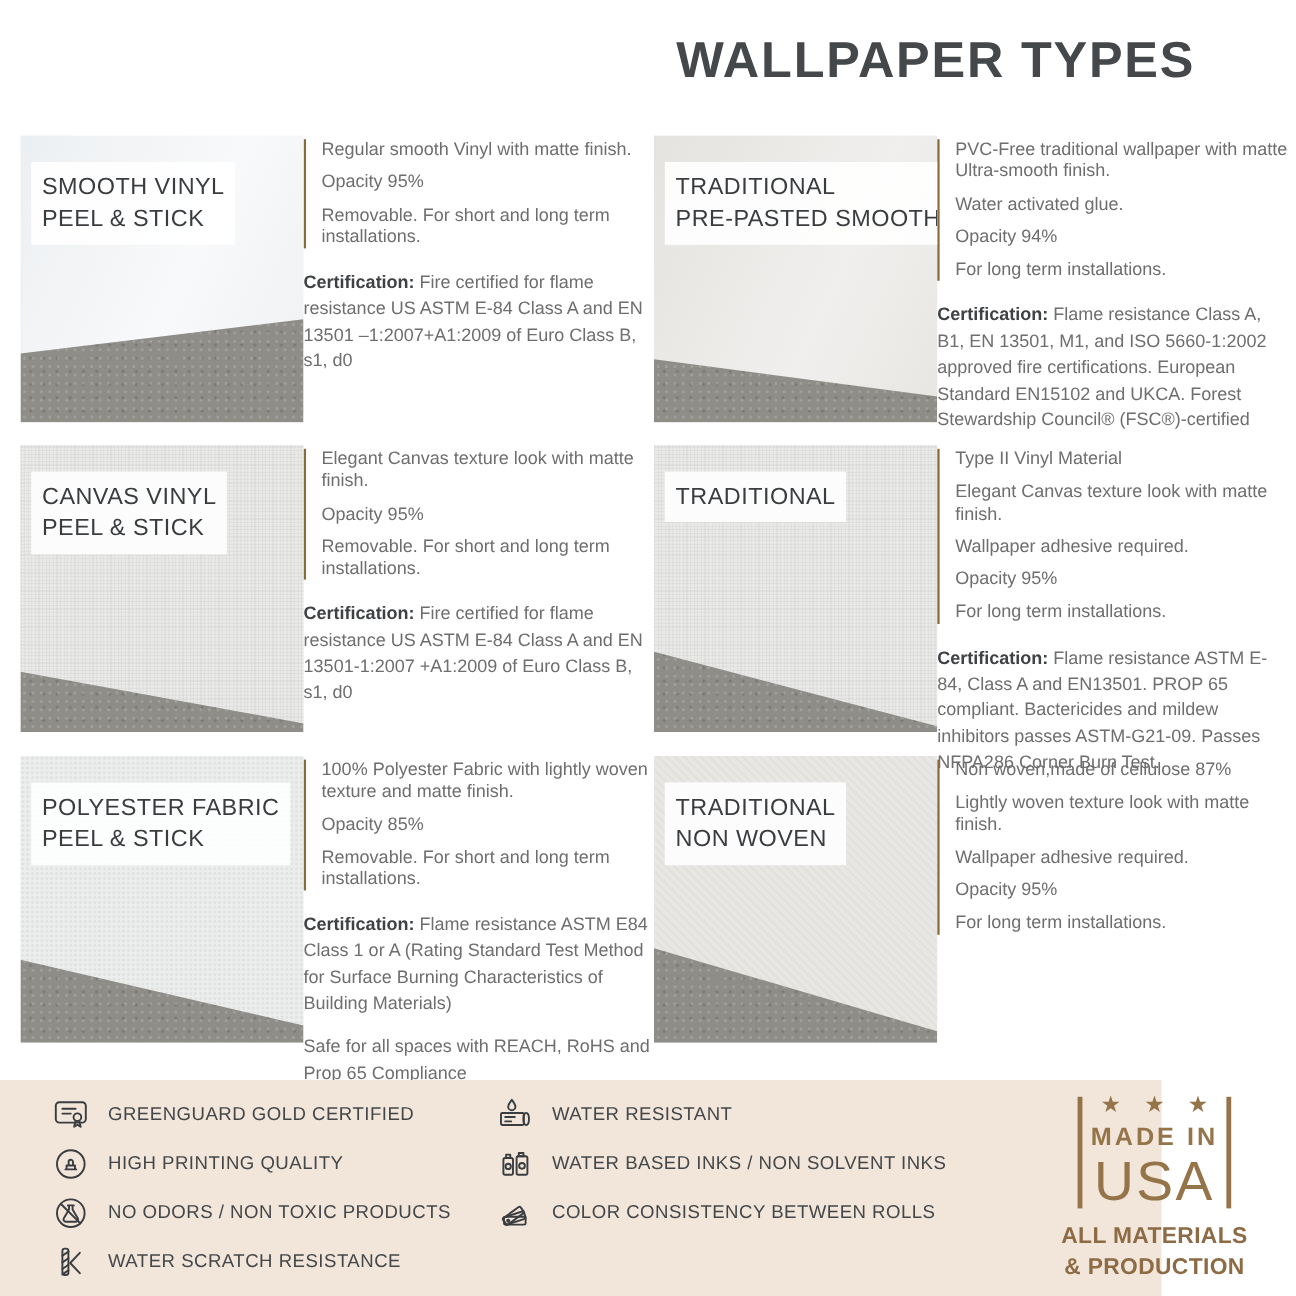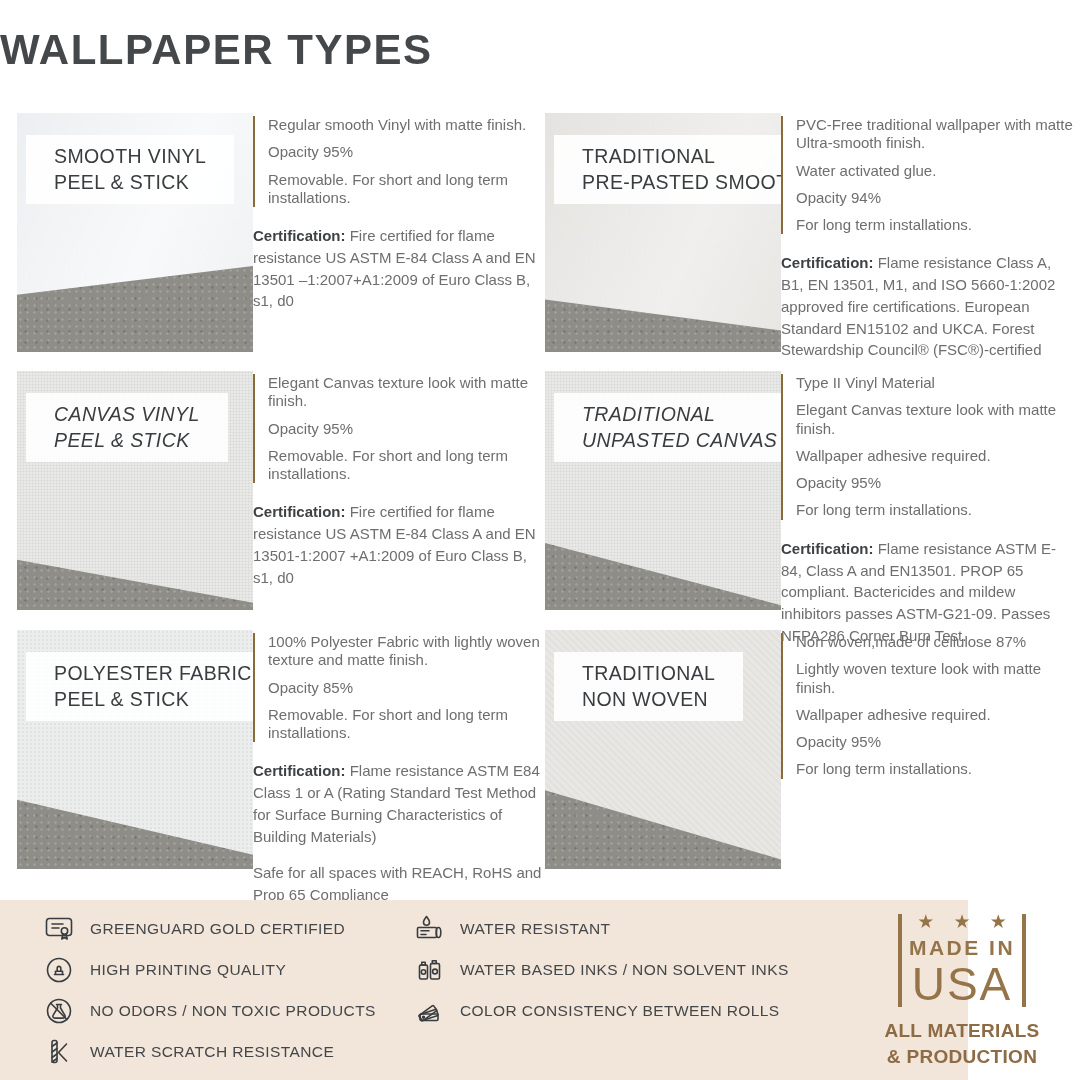--- a/index.html
+++ b/index.html
@@ -1,51 +1,51 @@
 <!DOCTYPE html>
 <html><head>
 <meta charset="utf-8">
 <style>
   html,body{margin:0;padding:0;}
   body{width:1080px;height:1080px;position:relative;background:#ffffff;
        font-family:"Liberation Sans", sans-serif;overflow:hidden;}
 
-  .page-title{position:absolute;left:0;top:26px;width:996px;text-align:left;
+  .page-title{position:absolute;left:0;top:26px;width:996px;text-align:right;
     font-size:42px;font-weight:600;color:#45484b;letter-spacing:1.5px;}
 
   
   .section{position:absolute;width:530px;display:flex;}
   .s0{left:17px;top:113px;}  .s1{left:545px;top:113px;}
   .s2{left:17px;top:371px;}  .s3{left:545px;top:371px;}
   .s4{left:17px;top:630px;}  .s5{left:545px;top:630px;}
 
   .swatch{width:236px;height:239px;position:relative;flex:none;overflow:hidden;}
   .tex-smooth {background:linear-gradient(115deg,#eceff1 0%,#f8f9fb 55%,#eef0f2 100%);}
   .tex-warm   {background:linear-gradient(115deg,#e4e3e0 0%,#f0efed 60%,#e7e6e3 100%);}
   .tex-canvas {background-color:#e9e9e7;
     background-image:repeating-linear-gradient(0deg,rgba(120,120,120,.07) 0 1px,transparent 1px 3px),
-                     repeating-linear-gradient(90deg,rgba(120,120,120,.07) 0 1px,transparent 1px 3px);font-style:italic;}
+                     repeating-linear-gradient(90deg,rgba(120,120,120,.07) 0 1px,transparent 1px 3px);}
   .tex-fabric {background-color:#eceded;
     background-image:radial-gradient(rgba(140,140,140,.12) 1px,transparent 1.4px);background-size:4px 4px;}
   .tex-nonwoven{background-color:#e8e7e4;
     background-image:repeating-linear-gradient(45deg,rgba(130,130,130,.06) 0 2px,transparent 2px 5px);}
 
   .floor{position:absolute;inset:0;background-color:#8f8d88;
     background-image:radial-gradient(rgba(255,255,255,.16) 1px,transparent 1.5px),
                      radial-gradient(rgba(0,0,0,.14) 1px,transparent 1.5px);
     background-size:7px 7px,11px 11px;background-position:0 0,3px 4px;}
   .floor-0{clip-path:polygon(0 76%,100% 64%,100% 100%,0 100%);}
   .floor-1{clip-path:polygon(0 78%,100% 91%,100% 100%,0 100%);}
   .floor-2{clip-path:polygon(0 79%,100% 97%,100% 100%,0 100%);}
   .floor-3{clip-path:polygon(0 72%,100% 98%,100% 100%,0 100%);}
   .floor-4{clip-path:polygon(0 71%,100% 94%,100% 100%,0 100%);}
   .floor-5{clip-path:polygon(0 67%,100% 96%,100% 100%,0 100%);}
 
   .label-box{position:absolute;left:9px;top:22px;background:rgba(255,255,255,.9);
-    padding:8px 28px;font-size:19.5px;line-height:1.35;color:#3a3d40;
+    padding:8px 9px;font-size:19.5px;line-height:1.35;color:#3a3d40;
     font-weight:500;letter-spacing:.4px;white-space:nowrap;}
 
   .desc{flex:1;padding-top:3px;color:#6e6e6e;font-size:15px;}
   .intro{border-left:2px solid #8a6a3c;padding-left:13px;}
   .intro p{margin:0 0 9px;line-height:1.22;}
   .intro p:last-child{margin-bottom:0;}
   .cert{margin-top:18px;line-height:1.45;}
   .cert b{color:#3f4245;font-weight:700;}
   .cert-extra{margin:0;line-height:1.45;}
 
@@ -127,21 +127,20 @@
     </div>
     <p class="cert"><b>Certification:</b><span> Fire certified for flame resistance US ASTM E-84 Class A and EN 13501-1:2007 +A1:2009 of Euro Class B, s1, d0</span></p>
   </div>
 </div>
 
 <div class="section s3">
   <div class="swatch tex-canvas">
     <div class="floor floor-3"></div>
     <div class="label-box">
       <div>TRADITIONAL</div>
-      <div>UNPASTED CANVAS</div>
     </div>
   </div>
   <div class="desc">
     <div class="intro">
       <p>Type II Vinyl Material</p>
       <p>Elegant Canvas texture look with matte finish.</p>
       <p>Wallpaper adhesive required.</p>
       <p>Opacity 95%</p>
       <p>For long term installations.</p>
     </div>

